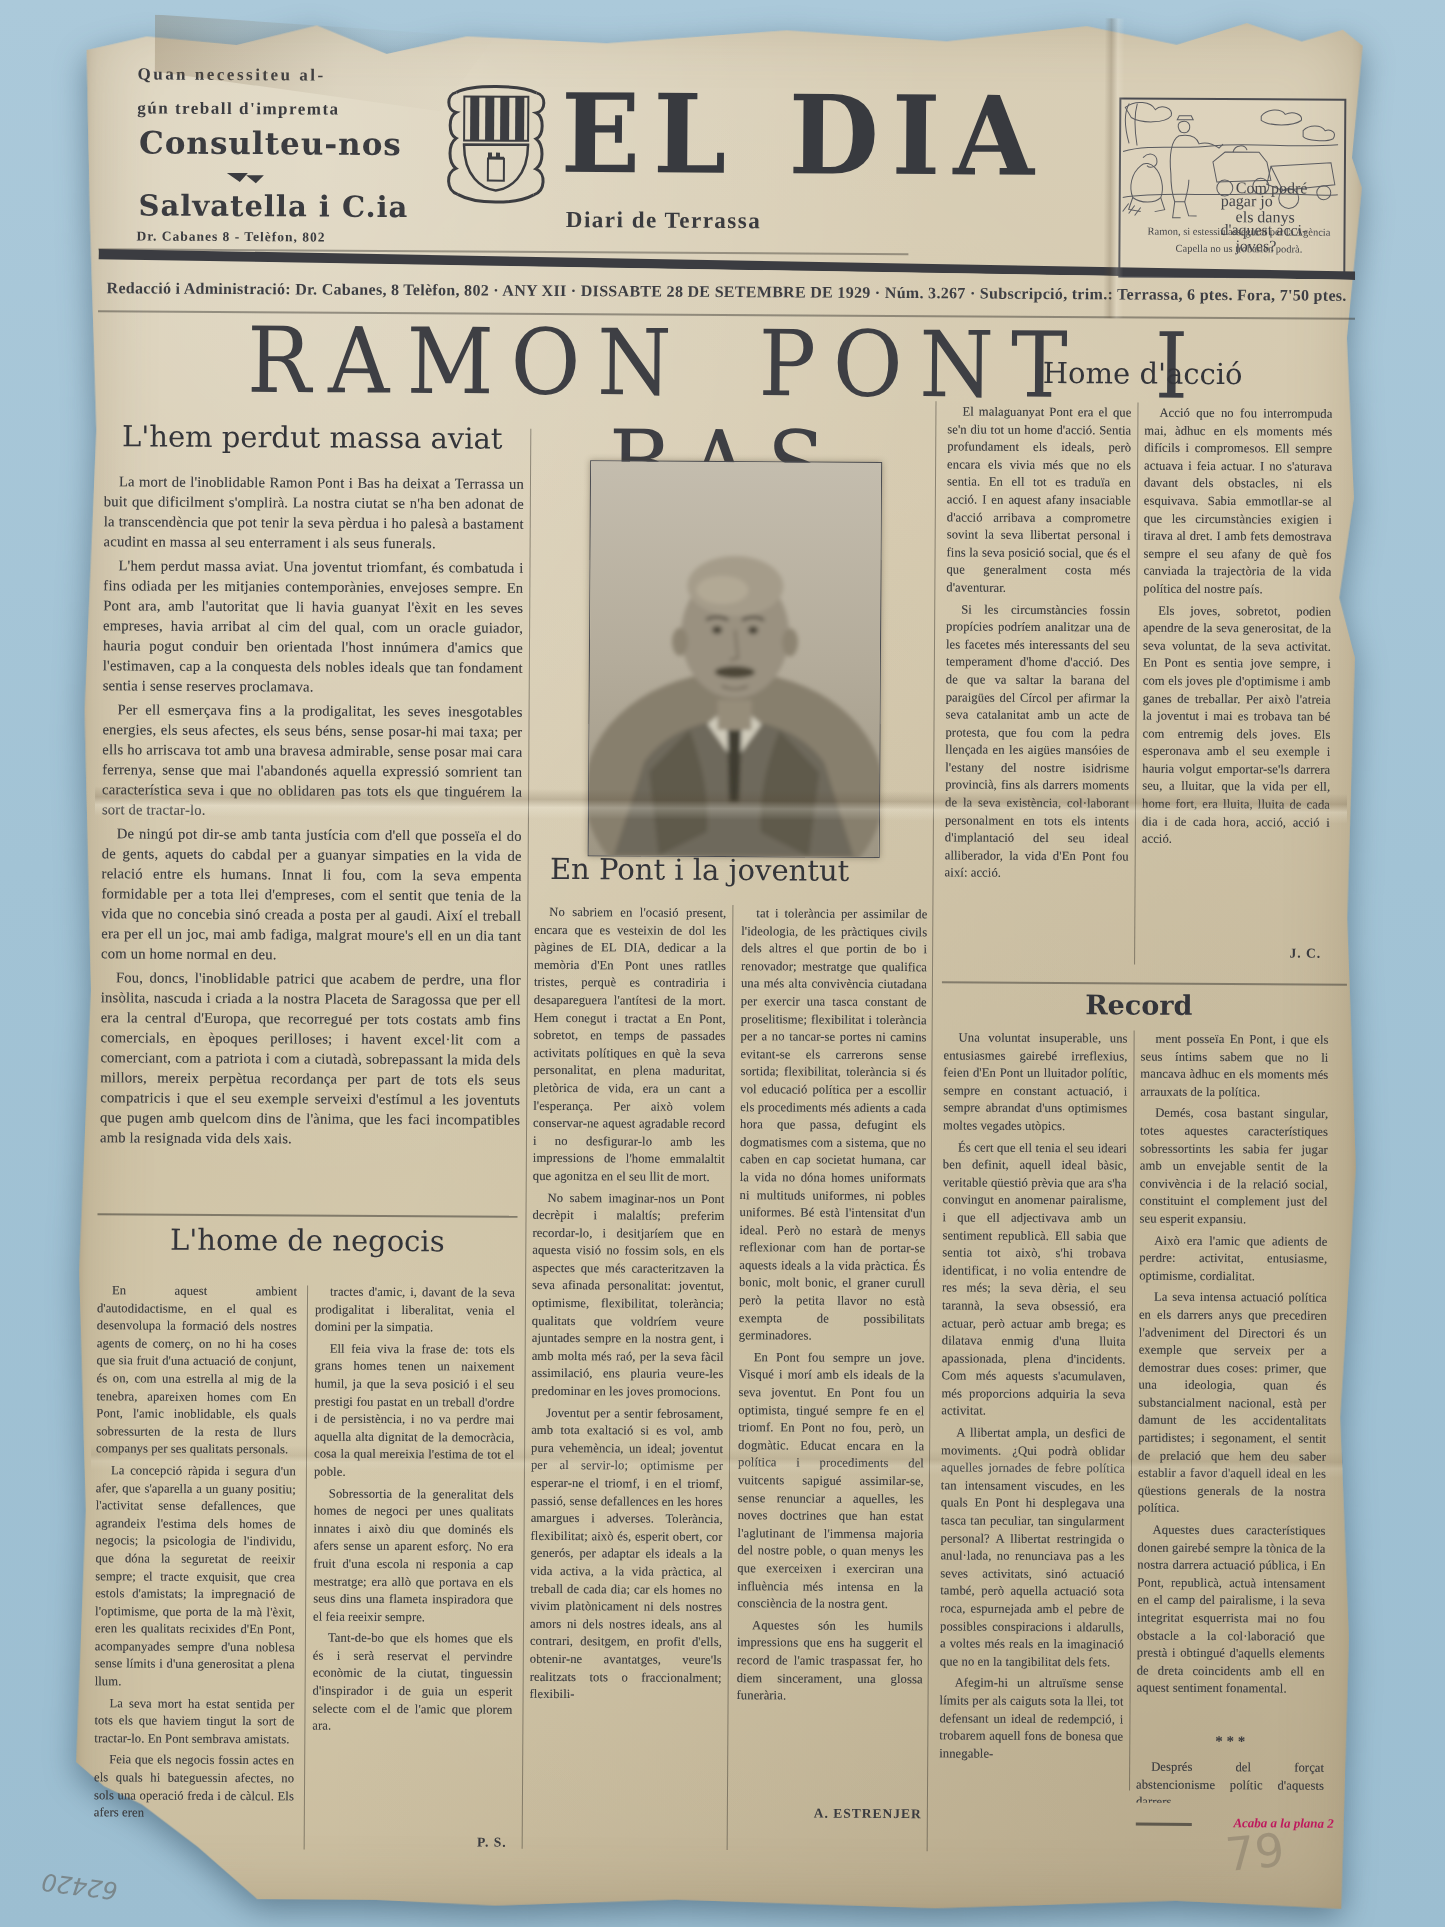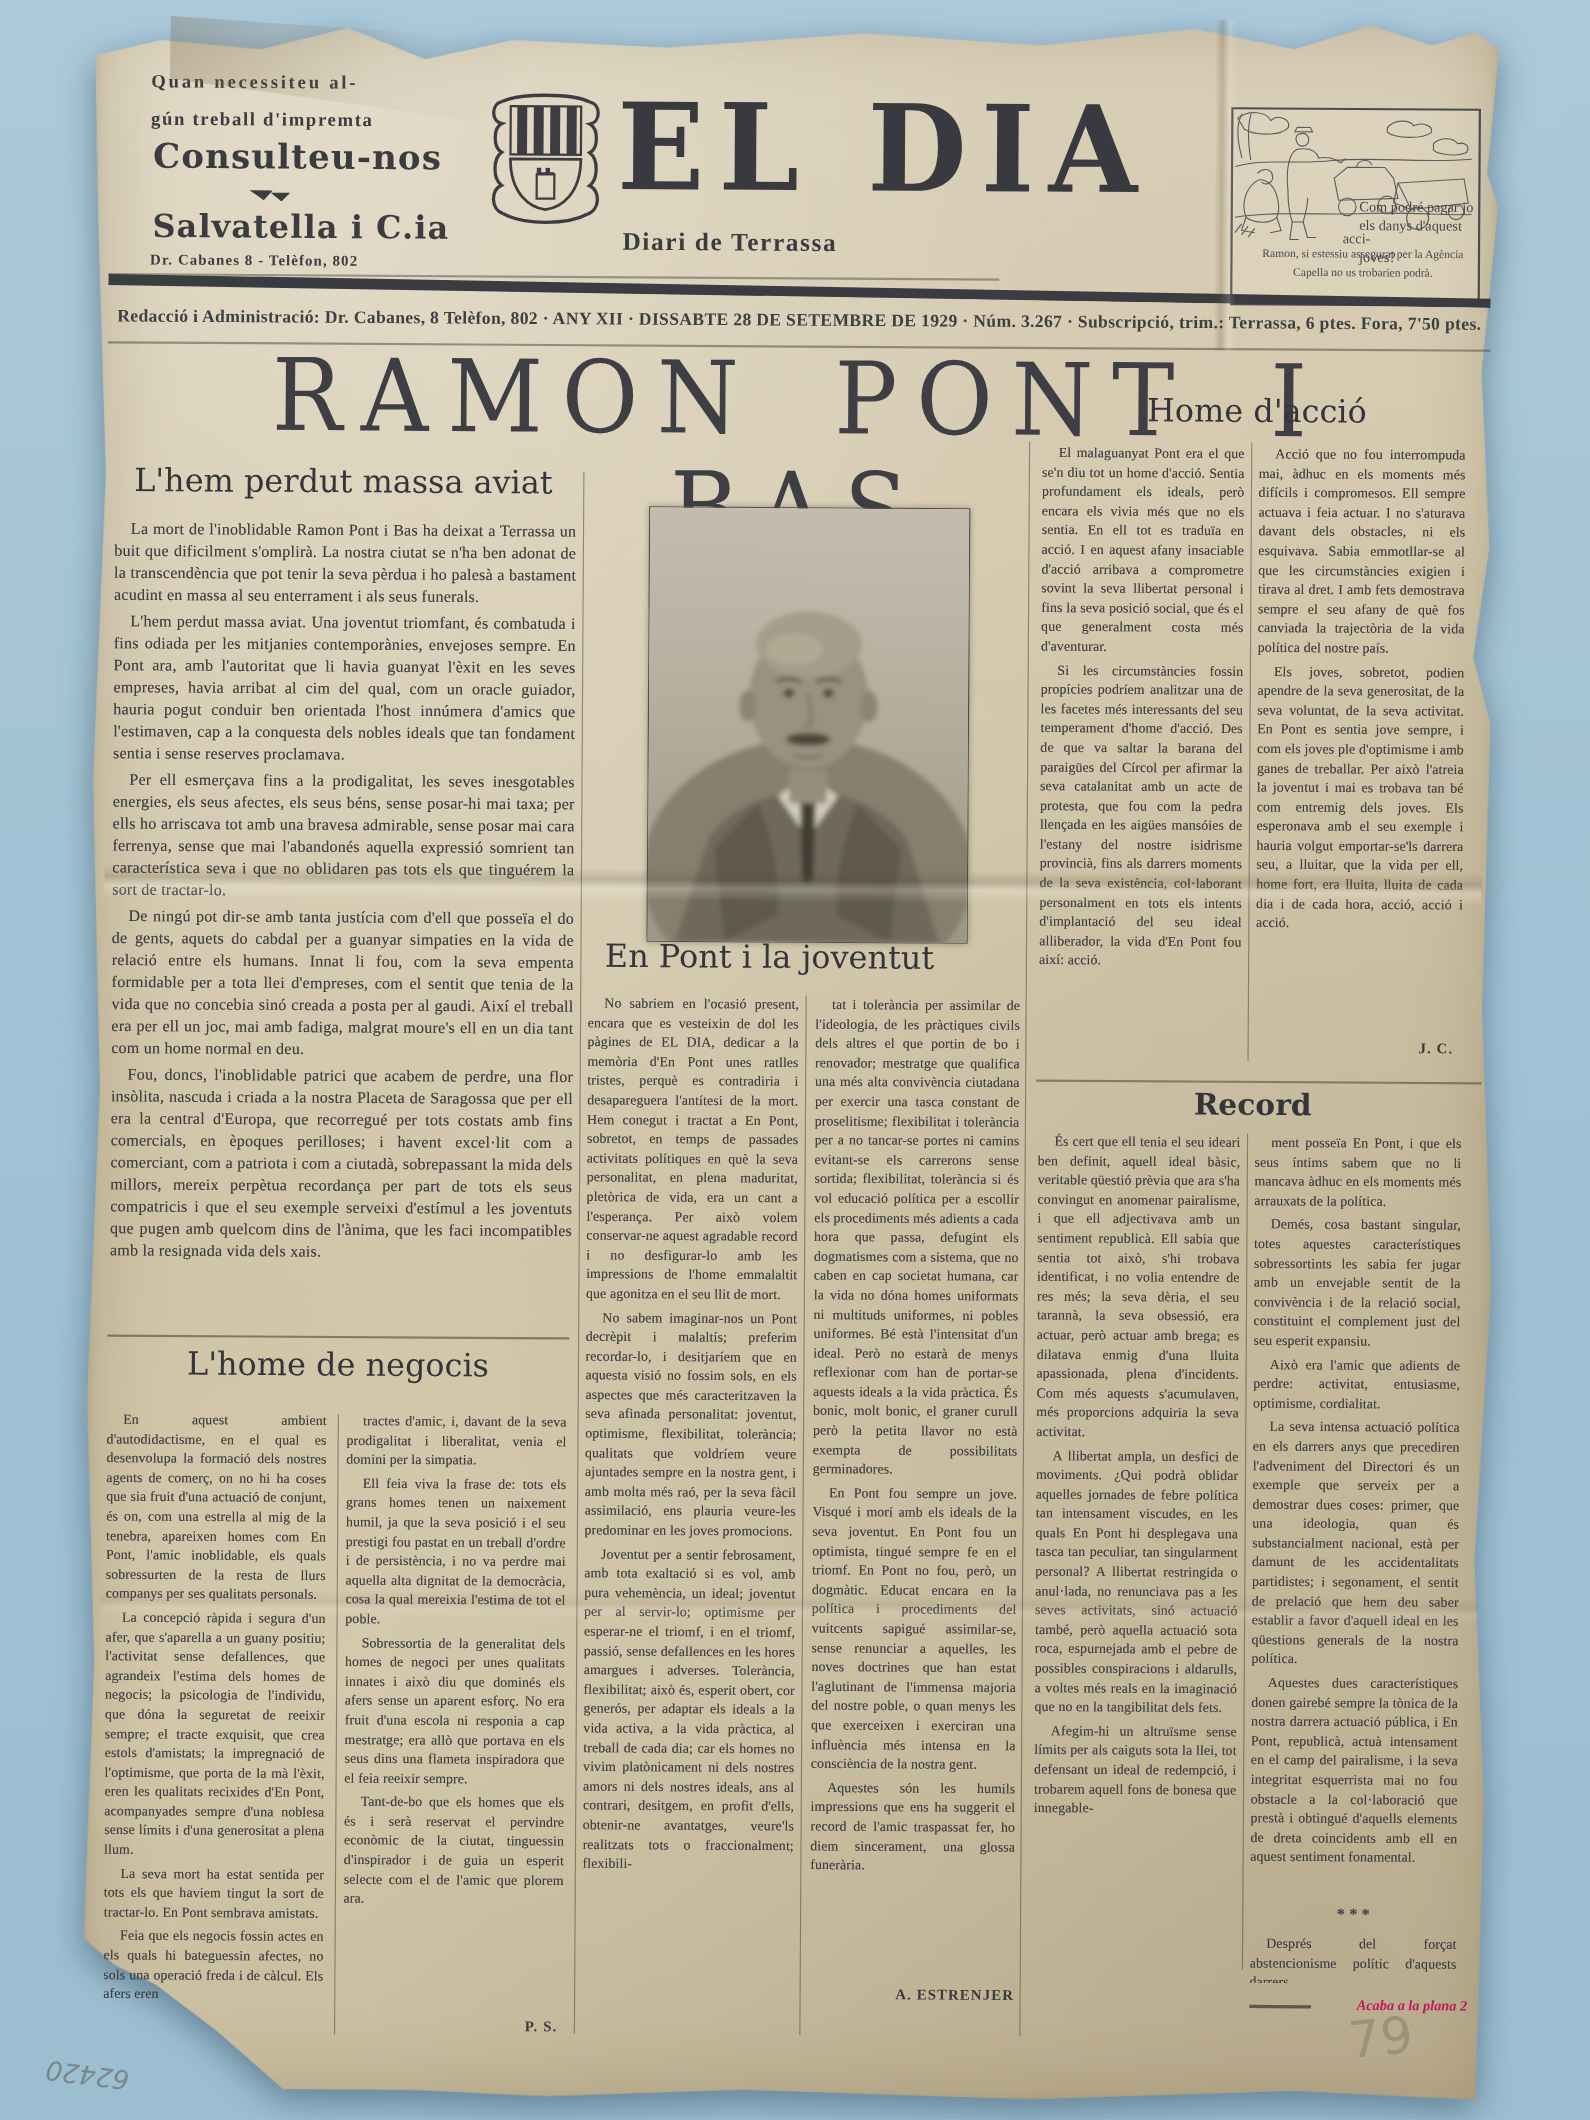--- a/index.html
+++ b/index.html
@@ -46,21 +46,21 @@
   .dateline{position:absolute;left:95px;top:283px;width:1257px;text-align:center;
     font-size:16px;font-weight:bold;color:#3e3f44;letter-spacing:.3px;}
   .thickbar{position:absolute;left:95px;top:258px;width:1257px;height:12px;background:#3b3c41;
     transform:rotate(.55deg);clip-path:polygon(0 8%,100% 30%,100% 100%,0 92%);}
   .headline{position:absolute;left:95px;top:320px;width:1257px;text-align:center;
     font-family:"DejaVu Serif",serif;font-size:85px;letter-spacing:17px;word-spacing:26px;
     color:#3e3f44;transform:scaleY(1.07);line-height:1.1;}
   
   .cartoon-box{position:absolute;left:1115px;top:95px;width:223px;height:176px;
     border:2px solid #4a4b50;background:rgba(235,228,210,.25);}
-  .cartoon-cap1{position:absolute;left:100px;top:82px;width:120px;font-size:13px;
+  .cartoon-cap1{position:absolute;left:100px;top:82px;width:120px;font-size:16px;
     line-height:12.5px;color:#45464b;}
   .cartoon-cap2{position:absolute;left:4px;top:126px;width:214px;text-align:center;
     font-size:10.5px;line-height:12.5px;color:#45464b;}
   
   .colbox{position:absolute;overflow:hidden;text-align:justify;color:#3c3d41;
     text-shadow:0 0 .5px rgba(70,68,62,.5);}
   .wide{font-size:14.6px;line-height:20px;letter-spacing:.2px;}
   .narrow{font-size:12.6px;line-height:17.6px;letter-spacing:.1px;}
   .para{margin:0 0 4px;text-indent:15px;}
   .sec-h{position:absolute;font-family:"DejaVu Serif",serif;color:#34353a;text-align:center;
@@ -257,20 +257,21 @@
       </section>
     <section class="colbox narrow" style="left:1142px;top:402px;width:188px;height:536px;">
         <p class="para">Acció que no fou interrompuda mai, àdhuc en els moments més difícils i compromesos. Ell sempre actuava i feia actuar. I no s'aturava davant dels obstacles, ni els esquivava. Sabia emmotllar-se al que les circumstàncies exigien i tirava al dret. I amb fets demostrava sempre el seu afany de què fos canviada la trajectòria de la vida política del nostre país.</p>
         <p class="para">Els joves, sobretot, podien apendre de la seva generositat, de la seva voluntat, de la seva activitat. En Pont es sentia jove sempre, i com els joves ple d'optimisme i amb ganes de treballar. Per això l'atreia la joventut i mai es trobava tan bé com entremig dels joves. Els esperonava amb el seu exemple i hauria volgut emportar-se'ls darrera seu, a lluitar, que la vida per ell, home fort, era lluita, lluita de cada dia i de cada hora, acció, acció i acció.</p>
       </section>
     <div class="sig" style="left:1142px;top:942px;width:180px;">J. C.</div>
 
     <div class="hrule" style="left:943px;top:980px;width:405px;opacity:.7;"></div>
     <h2 class="sec-h" style="left:945px;top:988px;width:390px;font-size:27px;font-weight:bold;margin:0;">Record</h2>
     <section class="colbox narrow" style="left:945px;top:1028px;width:184px;height:760px;">
+        <p class="para">Una voluntat insuperable, uns entusiasmes gairebé irreflexius, feien d'En Pont un lluitador polític, sempre en constant actuació, i sempre abrandat d'uns optimismes moltes vegades utòpics.</p>
         <p class="para">És cert que ell tenia el seu ideari ben definit, aquell ideal bàsic, veritable qüestió prèvia que ara s'ha convingut en anomenar pairalisme, i que ell adjectivava amb un sentiment republicà. Ell sabia que sentia tot això, s'hi trobava identificat, i no volia entendre de res més; la seva dèria, el seu tarannà, la seva obsessió, era actuar, però actuar amb brega; es dilatava enmig d'una lluita apassionada, plena d'incidents. Com més aquests s'acumulaven, més proporcions adquiria la seva activitat.</p>
         <p class="para">A llibertat ampla, un desfici de moviments. ¿Qui podrà oblidar aquelles jornades de febre política tan intensament viscudes, en les quals En Pont hi desplegava una tasca tan peculiar, tan singularment personal? A llibertat restringida o anul·lada, no renunciava pas a les seves activitats, sinó actuació també, però aquella actuació sota roca, espurnejada amb el pebre de possibles conspiracions i aldarulls, a voltes més reals en la imaginació que no en la tangibilitat dels fets.</p>
         <p class="para">Afegim-hi un altruïsme sense límits per als caiguts sota la llei, tot defensant un ideal de redempció, i trobarem aquell fons de bonesa que innegable-</p>
       </section>
     <section class="colbox narrow" style="left:1142px;top:1028px;width:188px;height:698px;">
         <p class="para">ment posseïa En Pont, i que els seus íntims sabem que no li mancava àdhuc en els moments més arrauxats de la política.</p>
         <p class="para">Demés, cosa bastant singular, totes aquestes característiques sobressortints les sabia fer jugar amb un envejable sentit de la convivència i de la relació social, constituint el complement just del seu esperit expansiu.</p>
         <p class="para">Això era l'amic que adients de perdre: activitat, entusiasme, optimisme, cordialitat.</p>
         <p class="para">La seva intensa actuació política en els darrers anys que precediren l'adveniment del Directori és un exemple que serveix per a demostrar dues coses: primer, que una ideologia, quan és substancialment nacional, està per damunt de les accidentalitats partidistes; i segonament, el sentit de prelació que hem deu saber establir a favor d'aquell ideal en les qüestions generals de la nostra política.</p>
         <p class="para">Aquestes dues característiques donen gairebé sempre la tònica de la nostra darrera actuació pública, i En Pont, republicà, actuà intensament en el camp del pairalisme, i la seva integritat esquerrista mai no fou obstacle a la col·laboració que prestà i obtingué d'aquells elements de dreta coincidents amb ell en aquest sentiment fonamental.</p>

